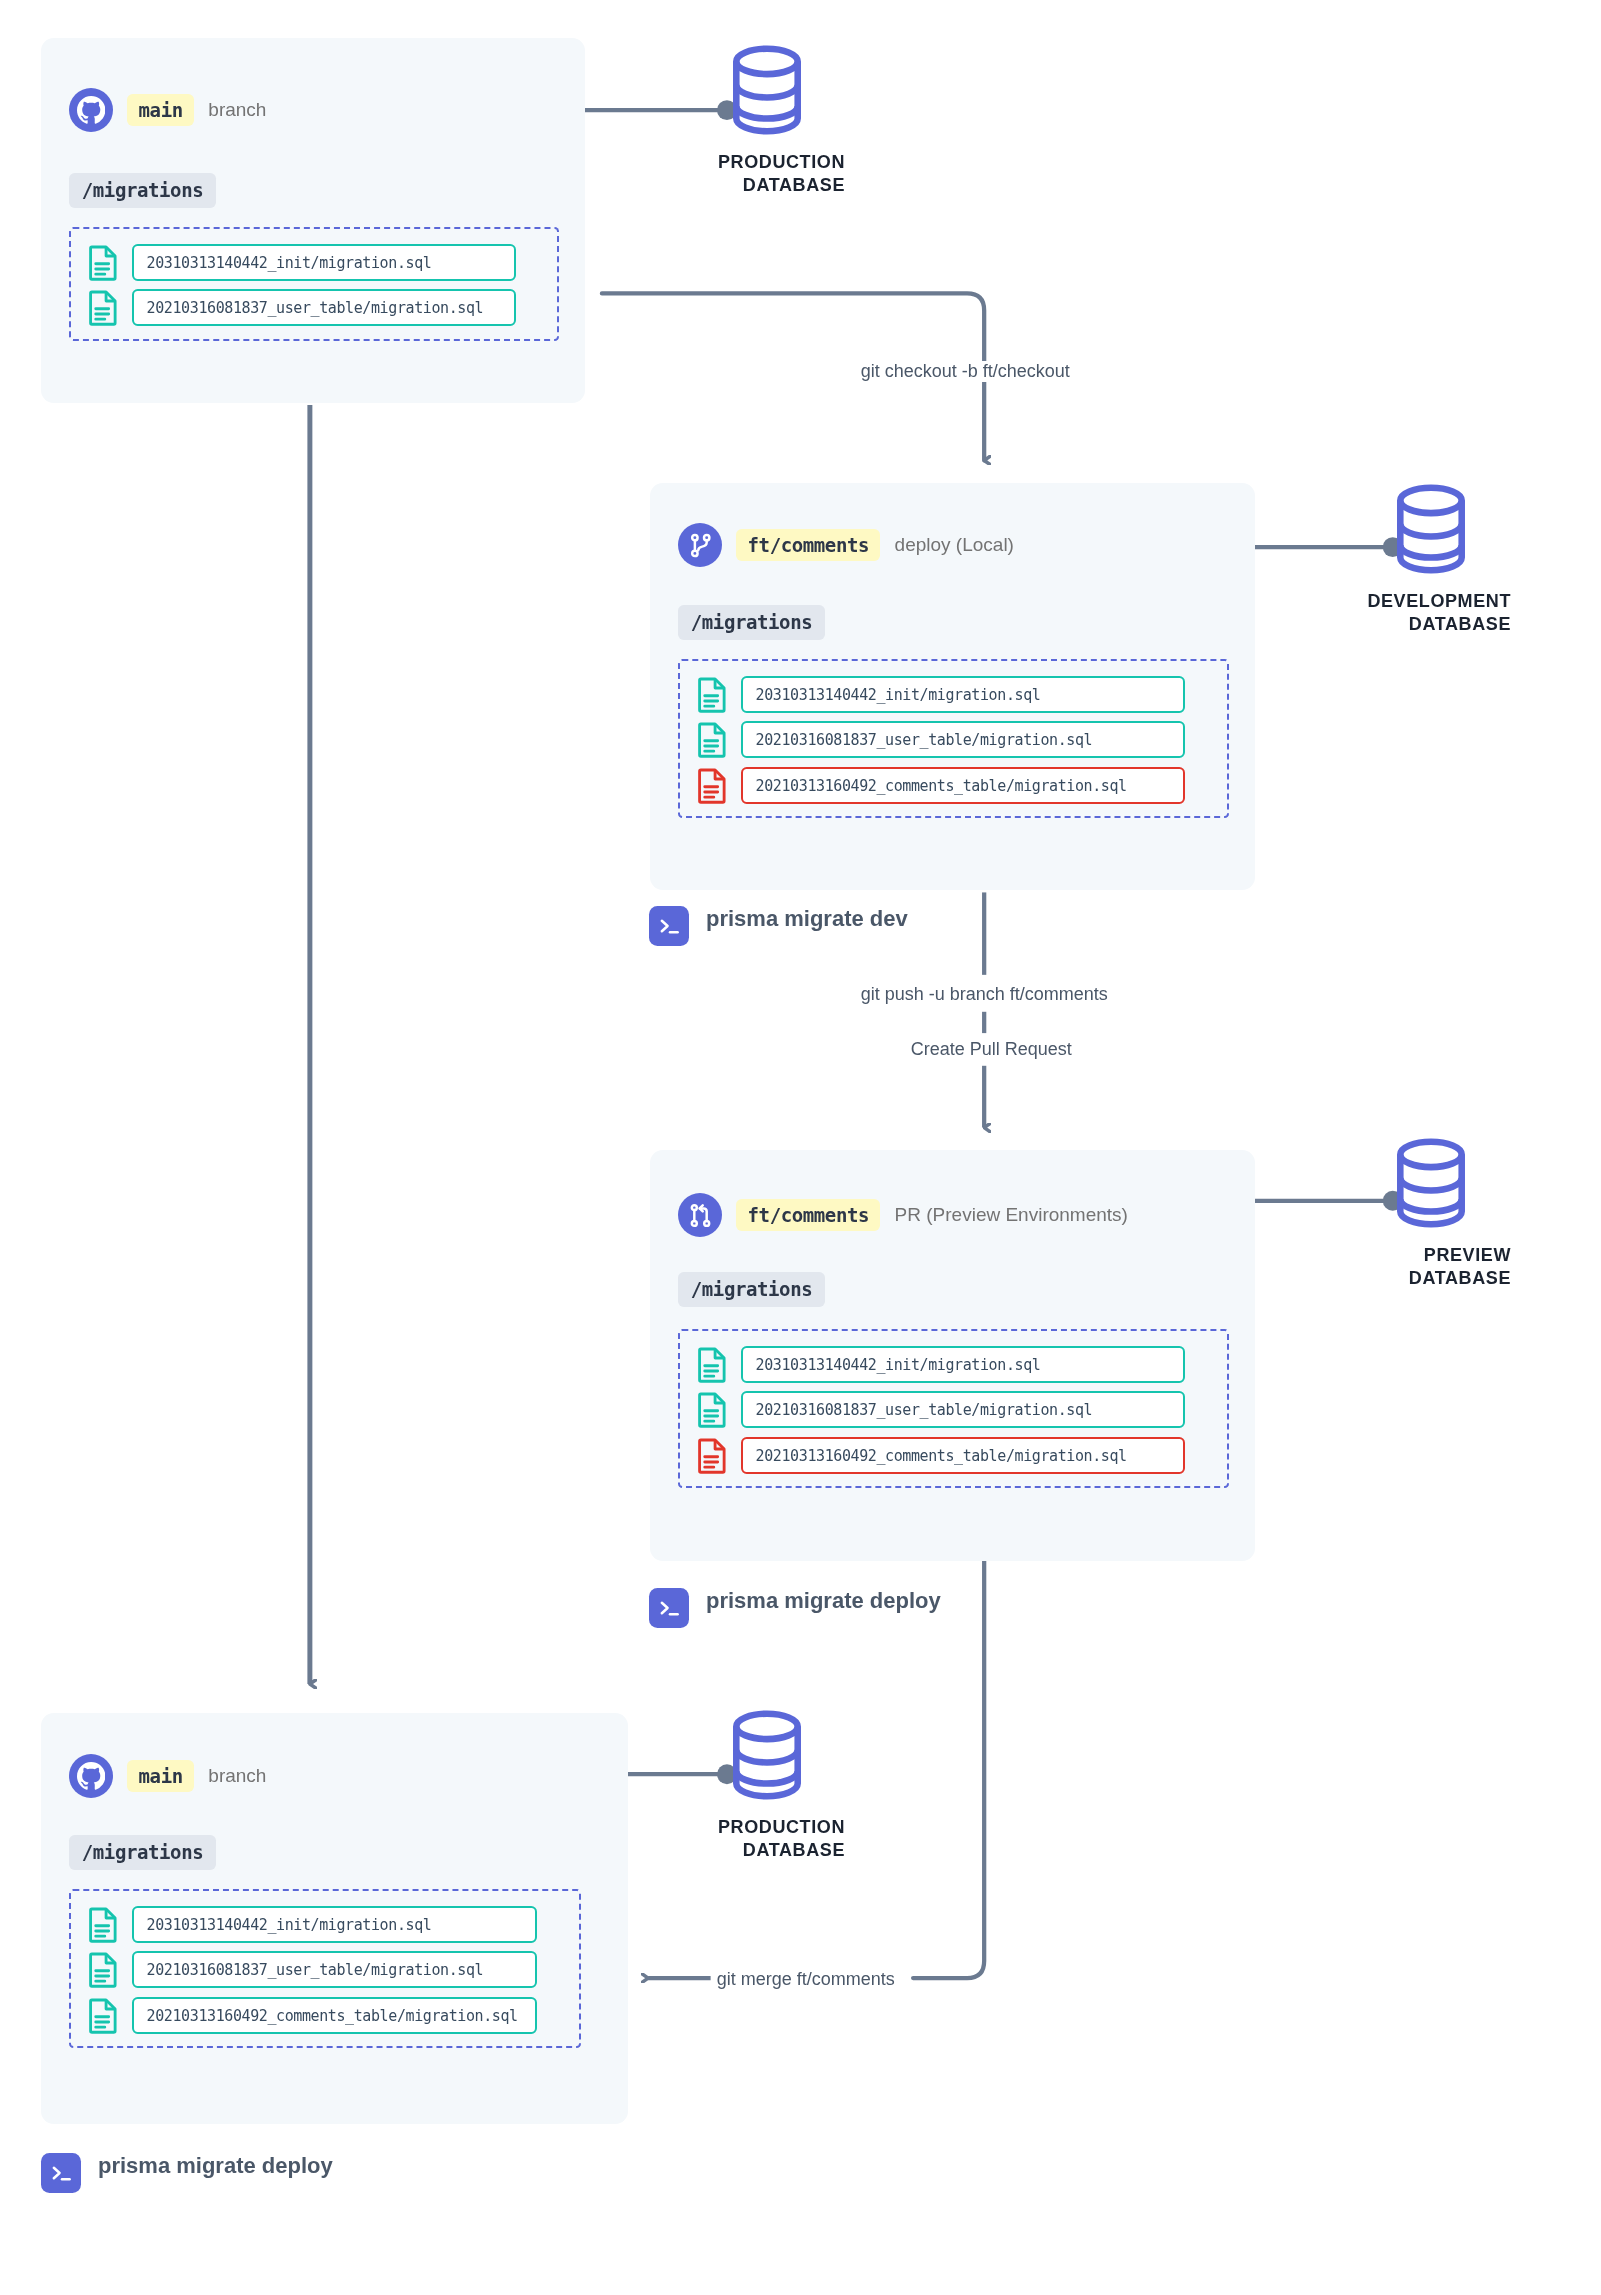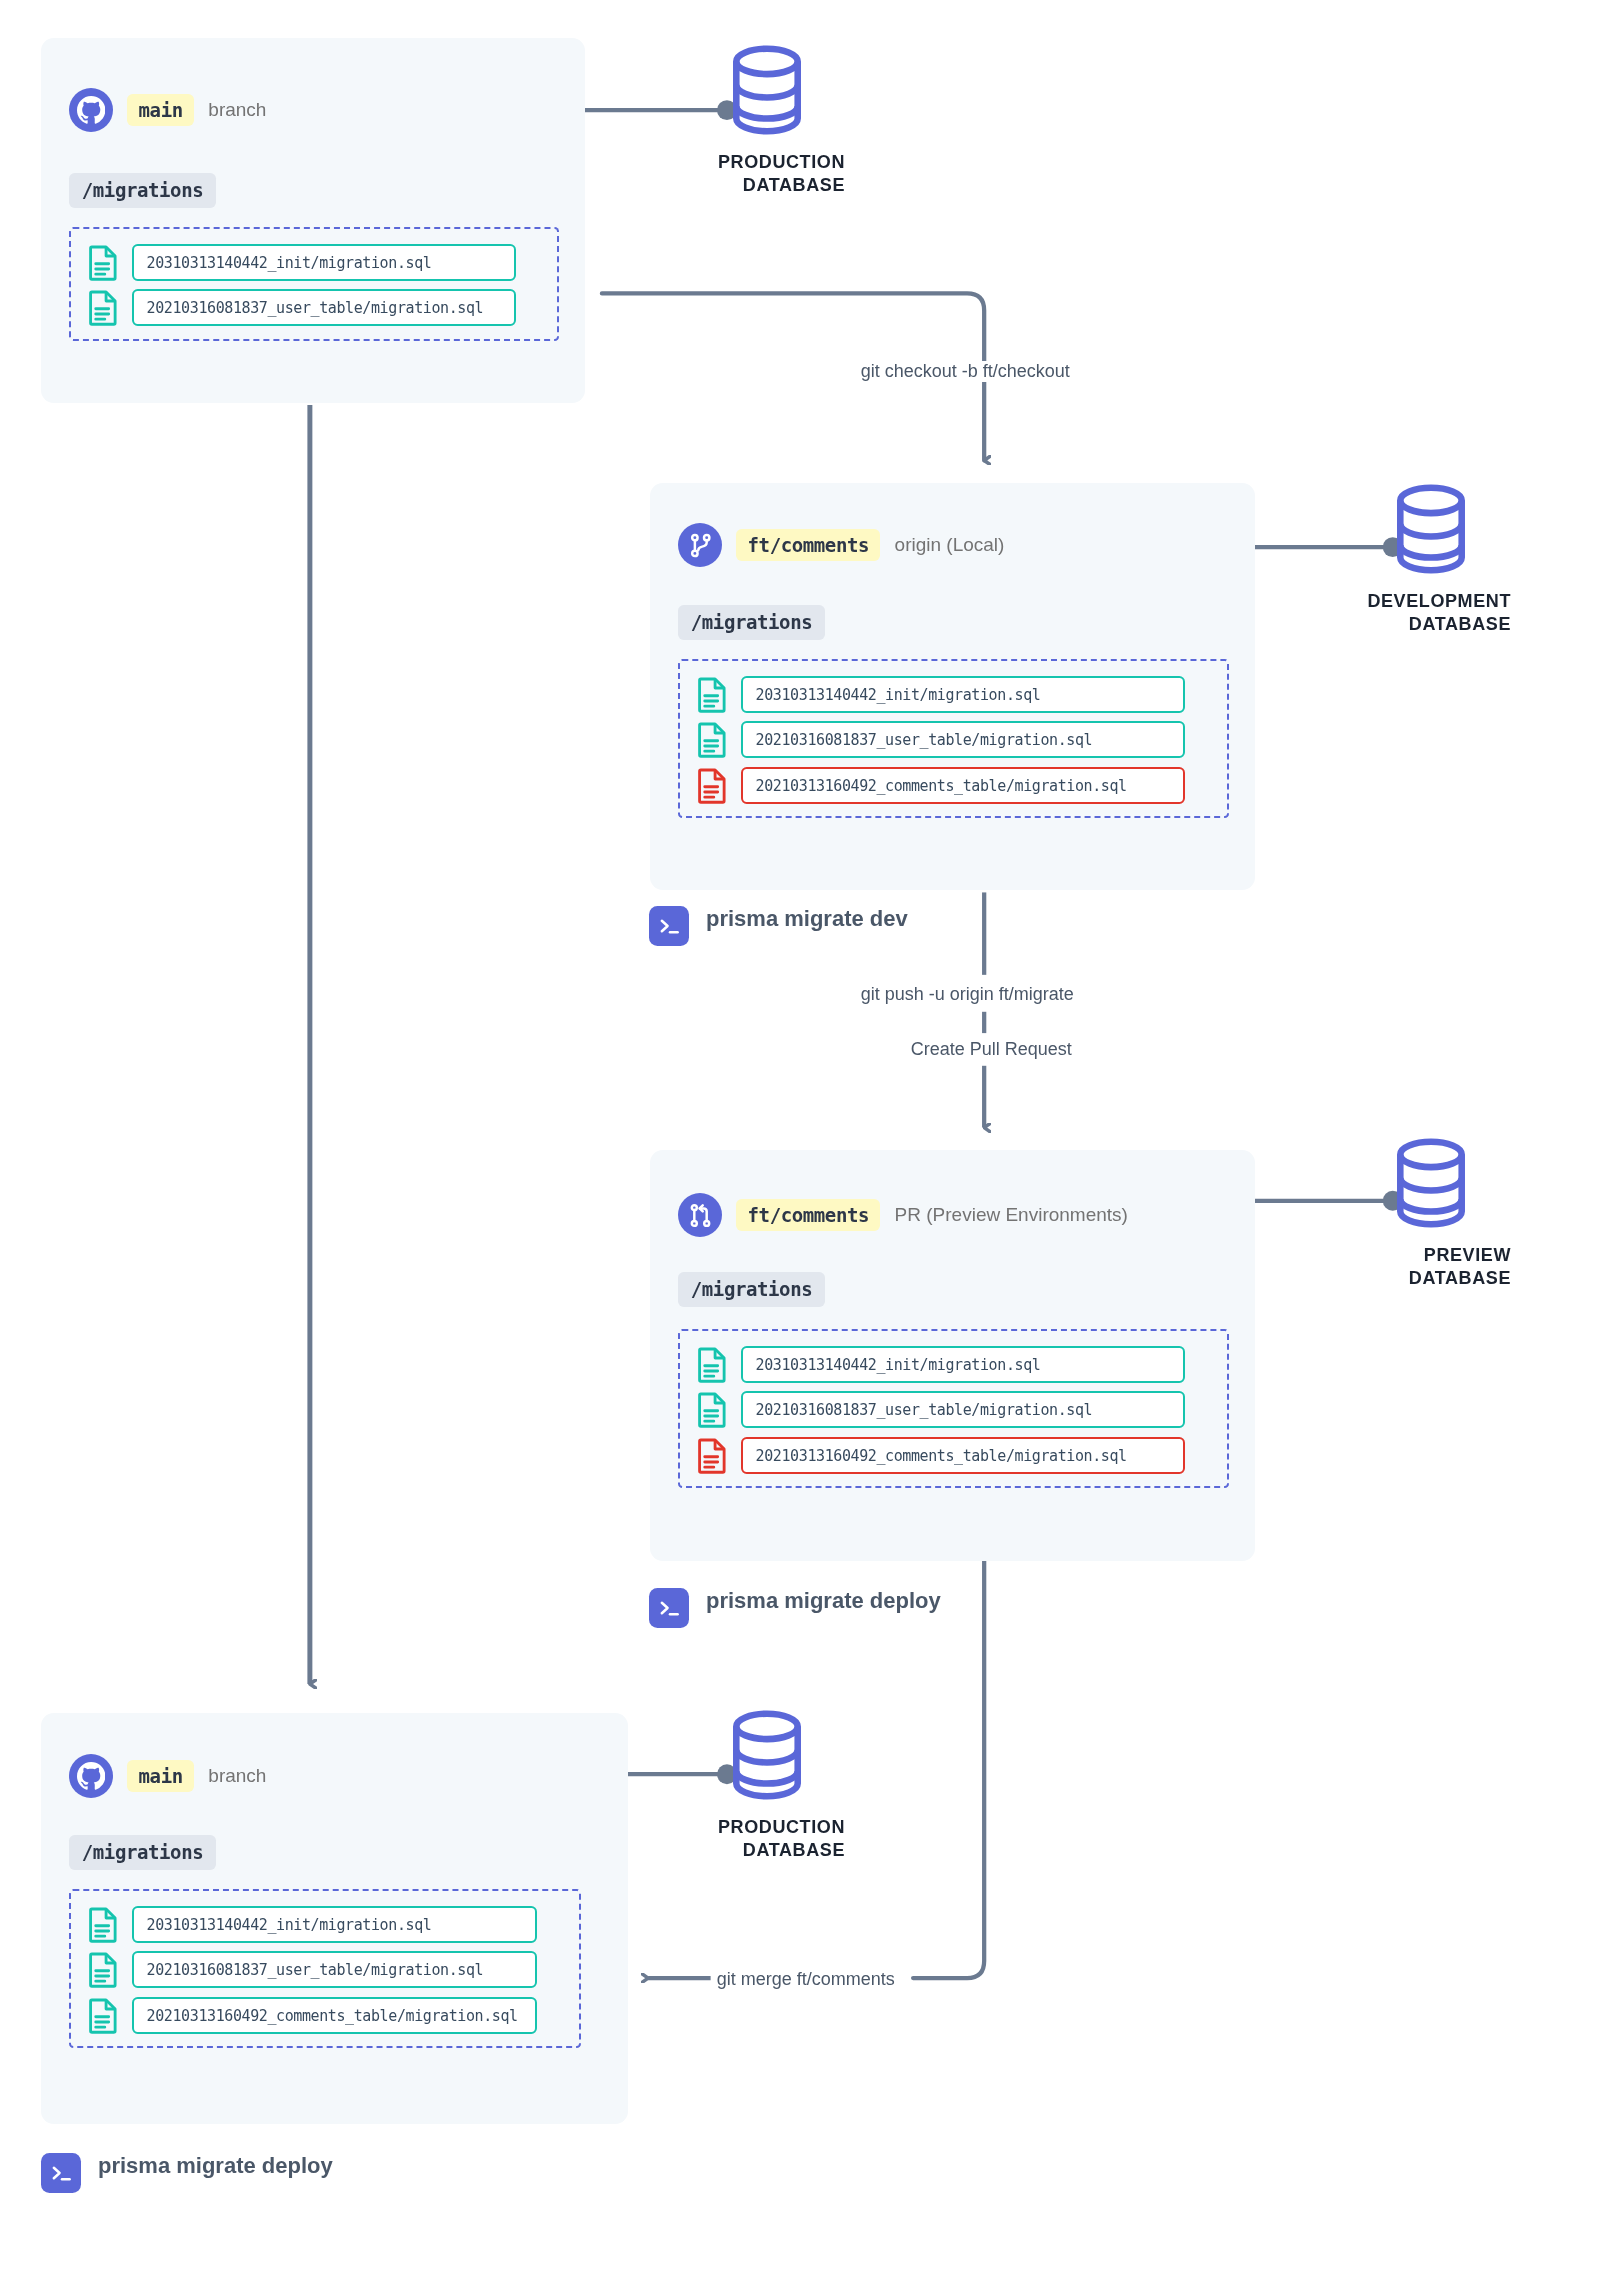--- a/index.html
+++ b/index.html
@@ -196,21 +196,21 @@
       <circle cx="1023" cy="2497" r="14" fill="#6b7a90"></circle>
     </g>
 
     <g>
       <path d="M1385,2195 L1385,2760 Q1385,2784 1361,2784 L1285,2784" fill="none" stroke="#6b7a90" stroke-width="6" stroke-linecap="round"></path>
       <line x1="1000" y1="2784" x2="912" y2="2784" stroke="#6b7a90" stroke-width="6" marker-end="url(#arrowleft)"></line>
     </g>
   </svg>
 
   <div class="flowlabel" style="left:855px; top:361px;">git checkout -b ft/checkout</div>
-  <div class="flowlabel" style="left:855px; top:984px;">git push -u origin ft/migrate</div>
+  <div class="flowlabel" style="left:855px; top:984px;">git push -u branch ft/comments</div>
   <div class="flowlabel" style="left:905px; top:1039px;">Create Pull Request</div>
   <div class="flowlabel" style="left:711px; top:1969px;">git merge ft/comments</div>
 
   <div class="card" style="left:41px; top:38px; width:544px; height:365px;">
 
     <div class="card-head" style="left:28px; top:50px;">
       <span class="avatar">
         <svg width="28.4" height="28.4" viewBox="0 0 16 16" fill="#ffffff">
           <path d="M8 0C3.58 0 0 3.58 0 8c0 3.54 2.29 6.53 5.47 7.59.4.07.55-.17.55-.38
           0-.19-.01-.82-.01-1.49-2.01.37-2.53-.49-2.69-.94-.09-.23-.48-.94-.82-1.13-.28-.15-.68-.52-.01-.53.63-.01
@@ -272,21 +272,21 @@
       <span class="avatar">
         <svg width="27" height="27" viewBox="0 0 24 24" fill="none" stroke="#ffffff" stroke-width="2.2" stroke-linecap="round" stroke-linejoin="round">
           <circle cx="7" cy="5" r="2.4"></circle>
           <circle cx="7" cy="19" r="2.4"></circle>
           <circle cx="17.5" cy="5" r="2.4"></circle>
           <path d="M7 7.4v9.2"></path>
           <path d="M17.5 7.4v2c0 2.4-1.9 3.2-4 3.6-2 .4-3.5 1-3.5 3.2"></path>
         </svg>
       </span>
       <span class="chip">ft/comments</span>
-      <span class="head-text">origin (Local)</span>
+      <span class="head-text">deploy (Local)</span>
     </div>
 
     <div class="dirchip" style="left:28px; top:122px;">/migrations</div>
 
     <div class="dashbox" style="left:28px; top:176px; width:551px; height:159px;">
 
       <div class="filerow" style="top:15px;">
         <span class="fileicon">
           <svg width="31" height="37" viewBox="0 0 24 28" fill="none" stroke="#15c4ae" stroke-width="2.2" stroke-linejoin="round">
             <path d="M3 2h11l7 7v17a1 1 0 0 1-1 1H3a1 1 0 0 1-1-1V3a1 1 0 0 1 1-1z"></path>

